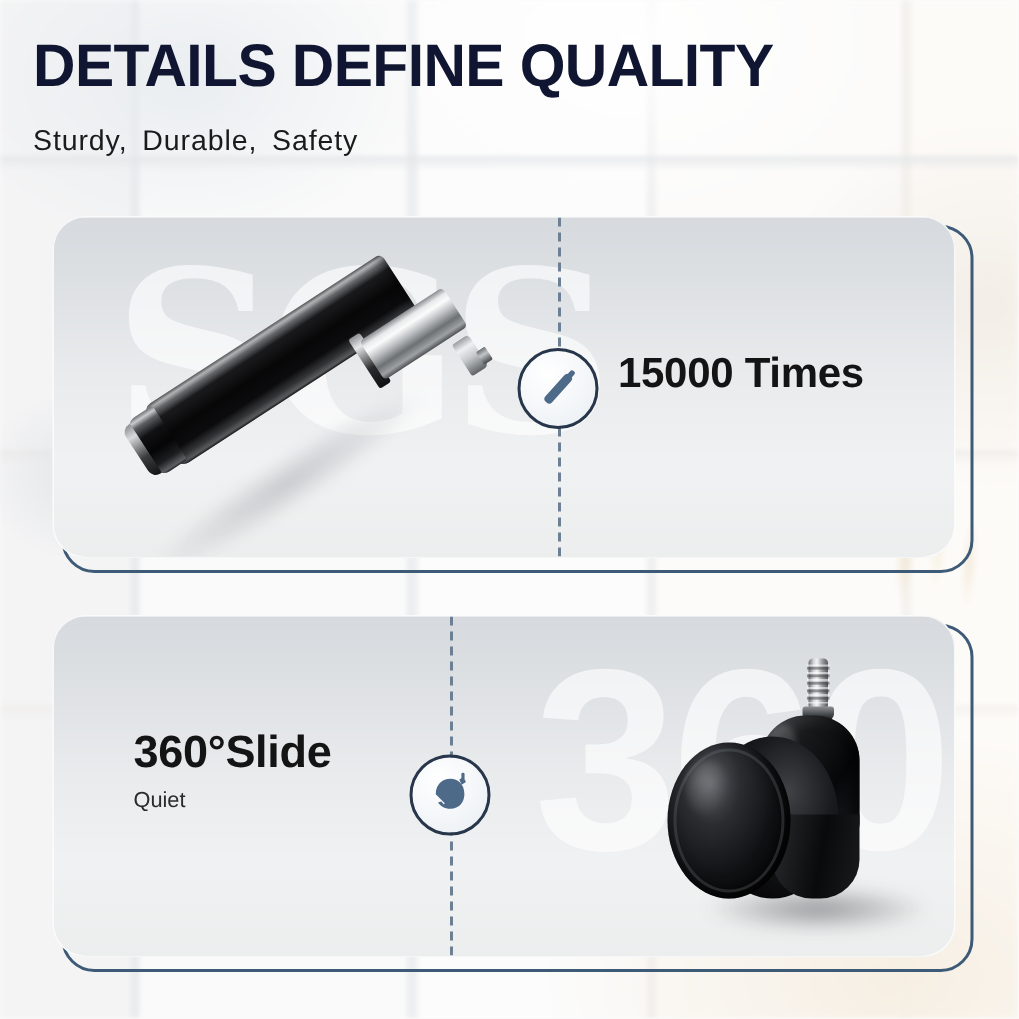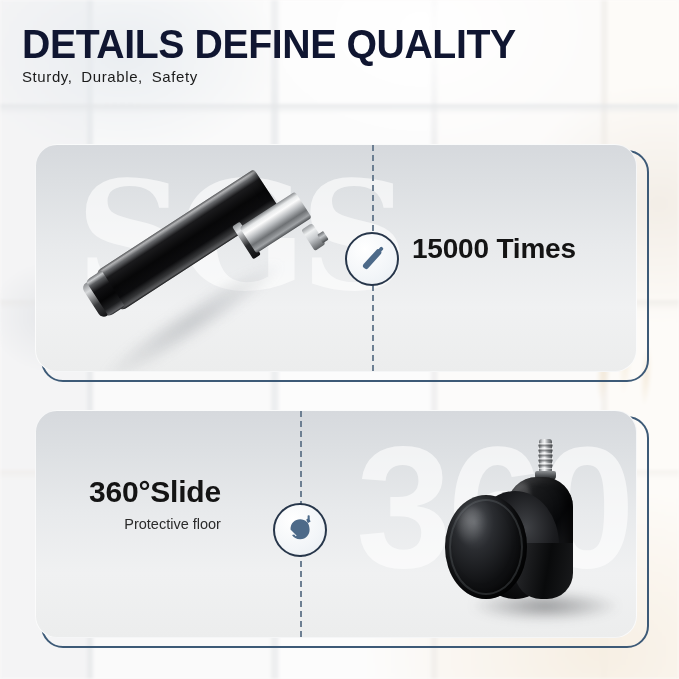--- a/index.html
+++ b/index.html
@@ -78,22 +78,22 @@
     font-size: 40px;
     font-weight: bold;
     letter-spacing: -0.4px;
     line-height: 1.02;
     color: #101631;
     white-space: nowrap;
     transform: scaleX(0.98);
     transform-origin: left center;
   }
   #subtitle {
-    margin-top: 3px;
-    font-size: 15px;
+    margin-top: 19px;
+    font-size: 19px;
     color: #1b1b1b;
     letter-spacing: 0.6px;
     word-spacing: 4px;
   }
 
   
   .card-wrap {
     position: absolute;
     left: 35px;
     width: 608px;
@@ -175,39 +175,38 @@
     display: flex;
     align-items: center;
     justify-content: center;
   }
   .icon-bubble.b1 { left: 309px; top: 87px; }
   .icon-bubble.b2 { left: 237px; top: 92px; }
 
   
   .txt {
     position: absolute;
-    text-align: right;
   }
   .txt .big {
     font-size: 28px;
     font-weight: bold;
     color: #141414;
     letter-spacing: -0.2px;
     white-space: nowrap;
   }
   .txt .small {
     font-size: 14.5px;
     color: #2b2b2b;
     white-space: nowrap;
   }
   .txt.t1 { left: 376px; top: 88px; }
   .txt.t1 .big { font-size: 28px; }
   .txt.t1 .small { margin-top: 5px; }
 
-  .txt.t2 { left: 53px; top: 64px; }
+  .txt.t2 { left: 53px; top: 74px; }
   .txt.t2 .big { font-size: 30px; }
   .txt.t2 .small { margin-top: 5px; line-height: 1.42; }
 
   
   #gaslift {
     position: absolute;
     left: 14px;
     top: 10px;
     width: 300px;
     height: 215px;
@@ -444,21 +443,21 @@
 <div class="card-wrap two">
   <div class="card-outline"></div>
   <div class="card">
 
     <div class="wm n360">360</div>
 
     <div class="divider d2"></div>
 
     <div class="txt t2">
       <div class="big">360°Slide</div>
-      <div class="small">Protective floor</div>
+      <div class="small">Quiet</div>
     </div>
 
     <div class="icon-bubble b2">
       <svg width="40" height="40" viewBox="0 0 40 40" aria-hidden="true">
         <path d="M10.5 19.5 C10.5 12.8 15 9.2 20.2 9.2 C25.4 9.2 29.6 12.8 29.6 19.5 C29.6 24.6 26.2 29.2 20.2 29.2 C16.4 29.2 13.6 27.4 12.0 25.0 L14.2 24.4 L15.8 26.2 L18.2 24.2 L21.0 26.4 L23.4 24.0 L26.4 25.4 C25.0 27.8 22.9 29.2 20.2 29.2" fill="#4d6a89"></path>
         <path d="M26.2 9.6 L29.0 8.0 L30.6 11.4 L27.8 13.2 Z" fill="#4d6a89"></path>
         <rect x="27.6" y="5.2" width="2.1" height="4.4" rx="0.9" fill="#4d6a89"></rect>
       </svg>
     </div>
 

